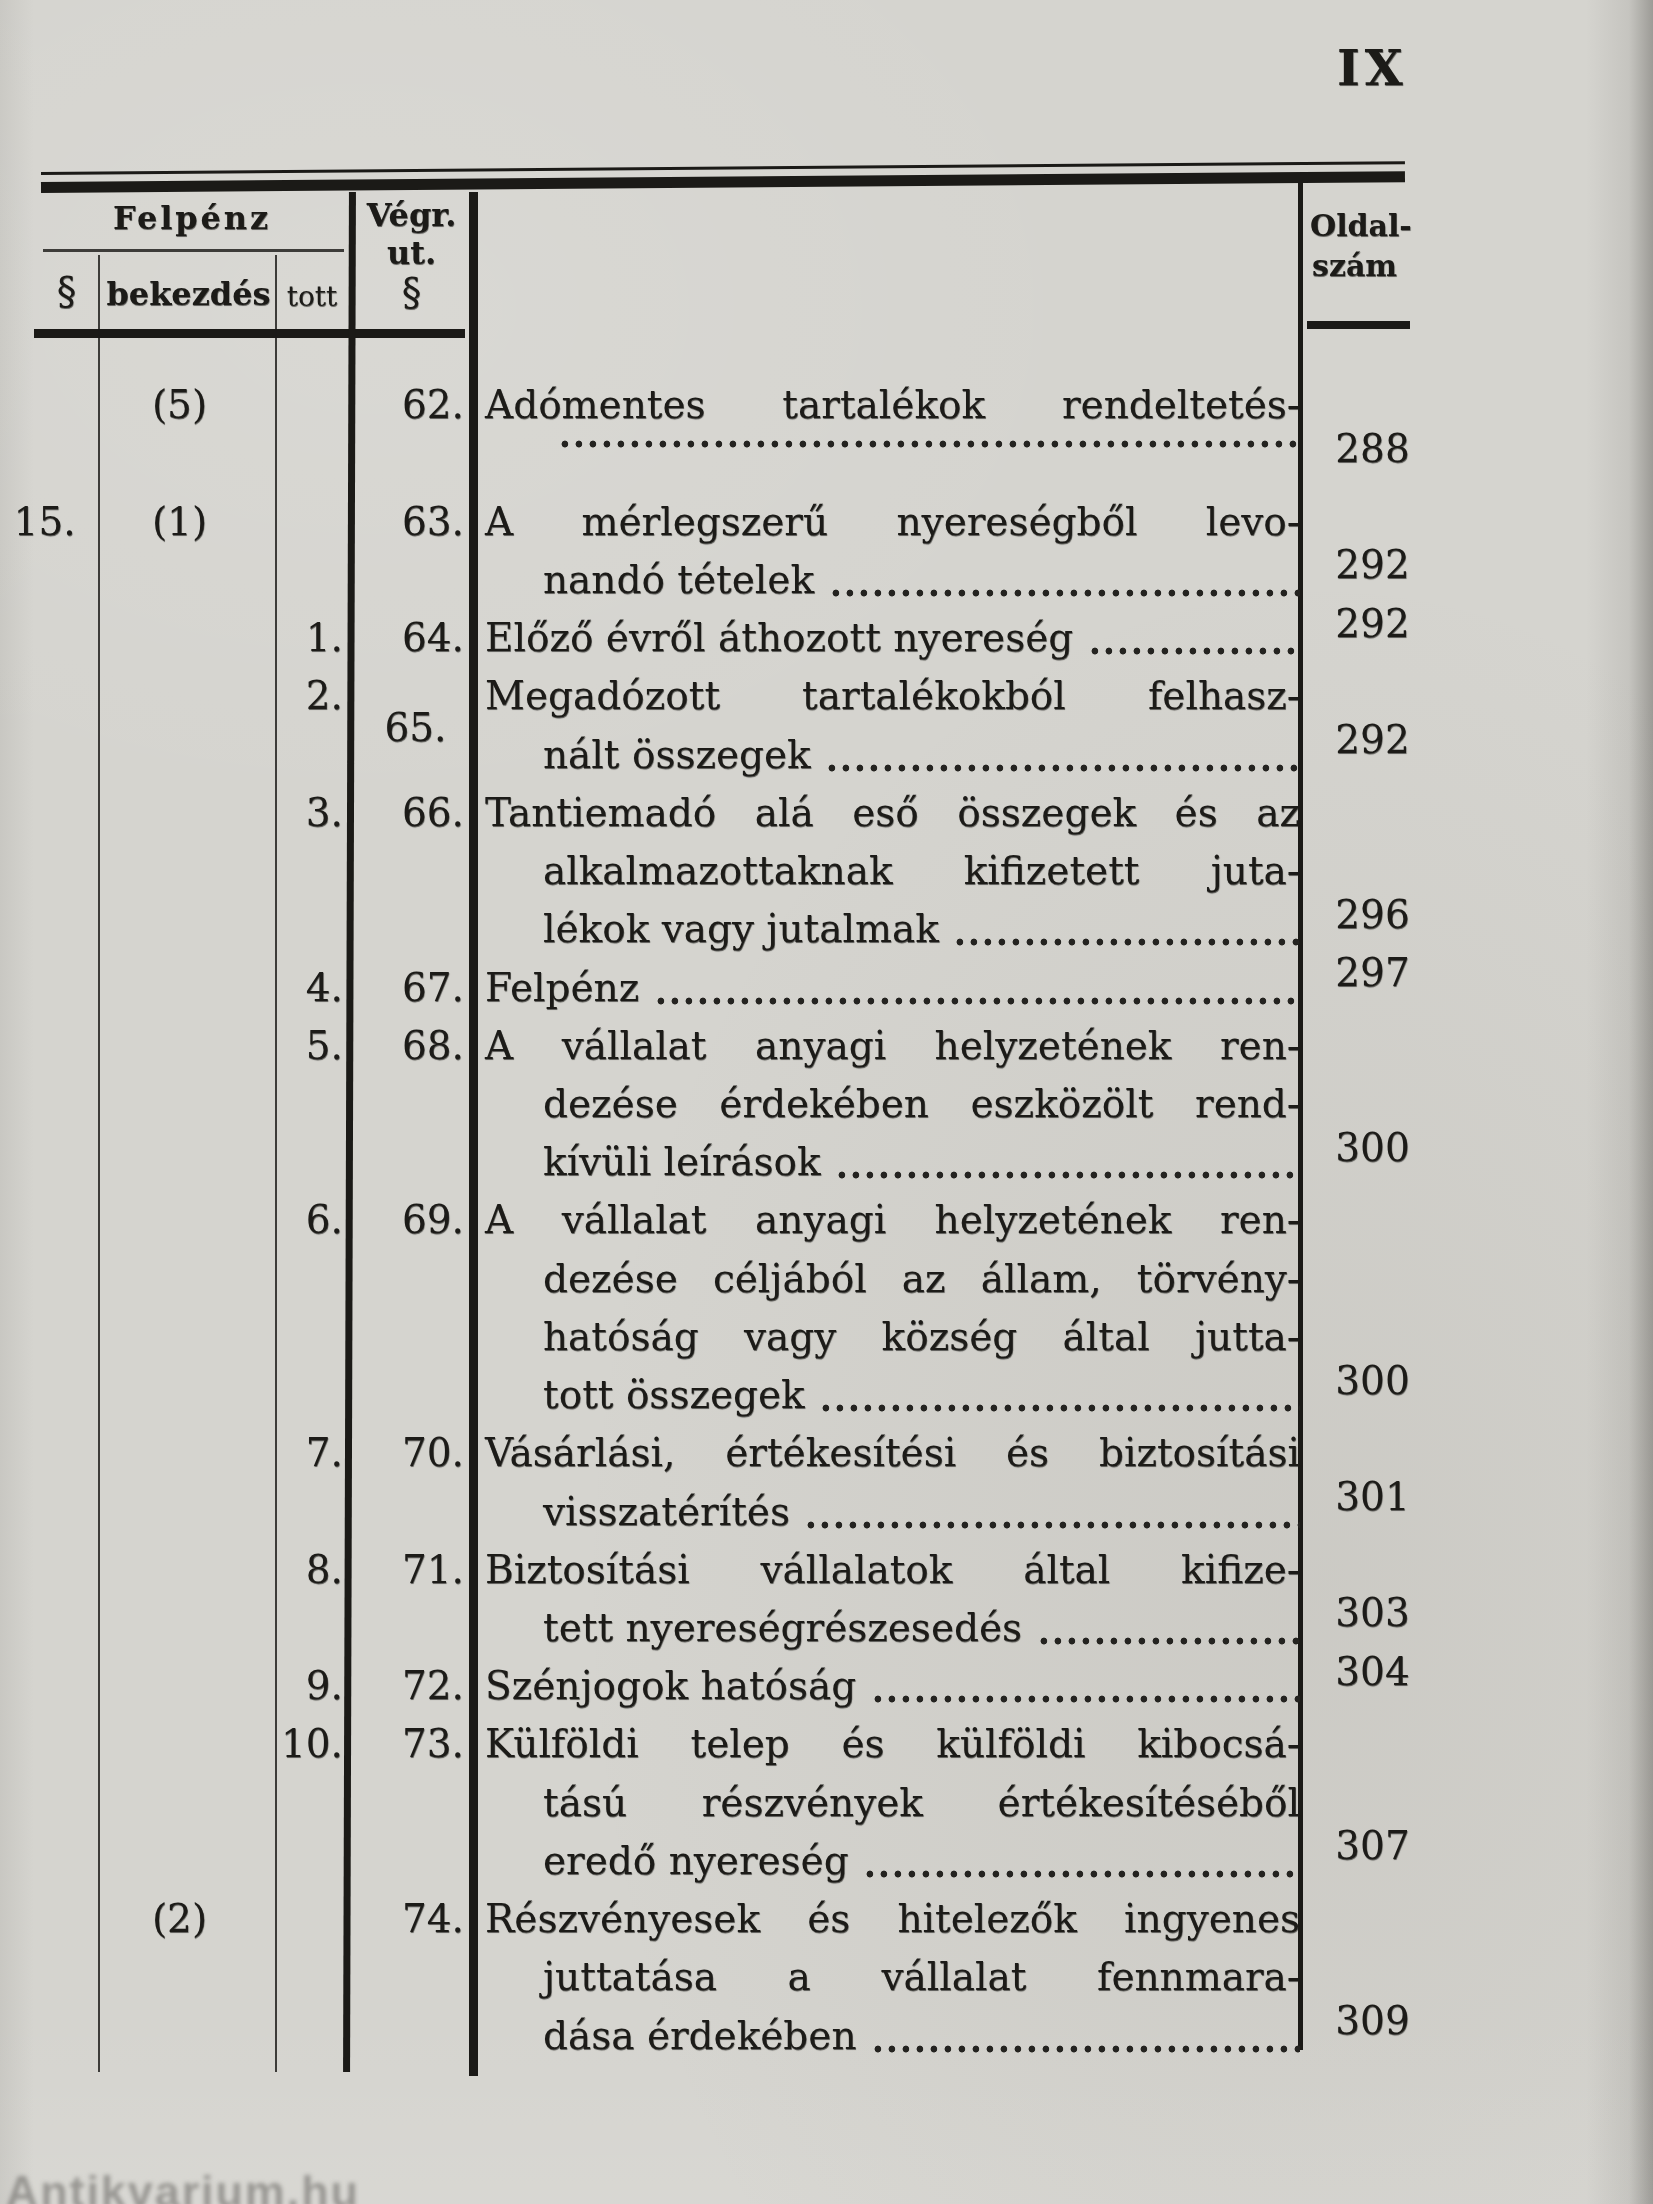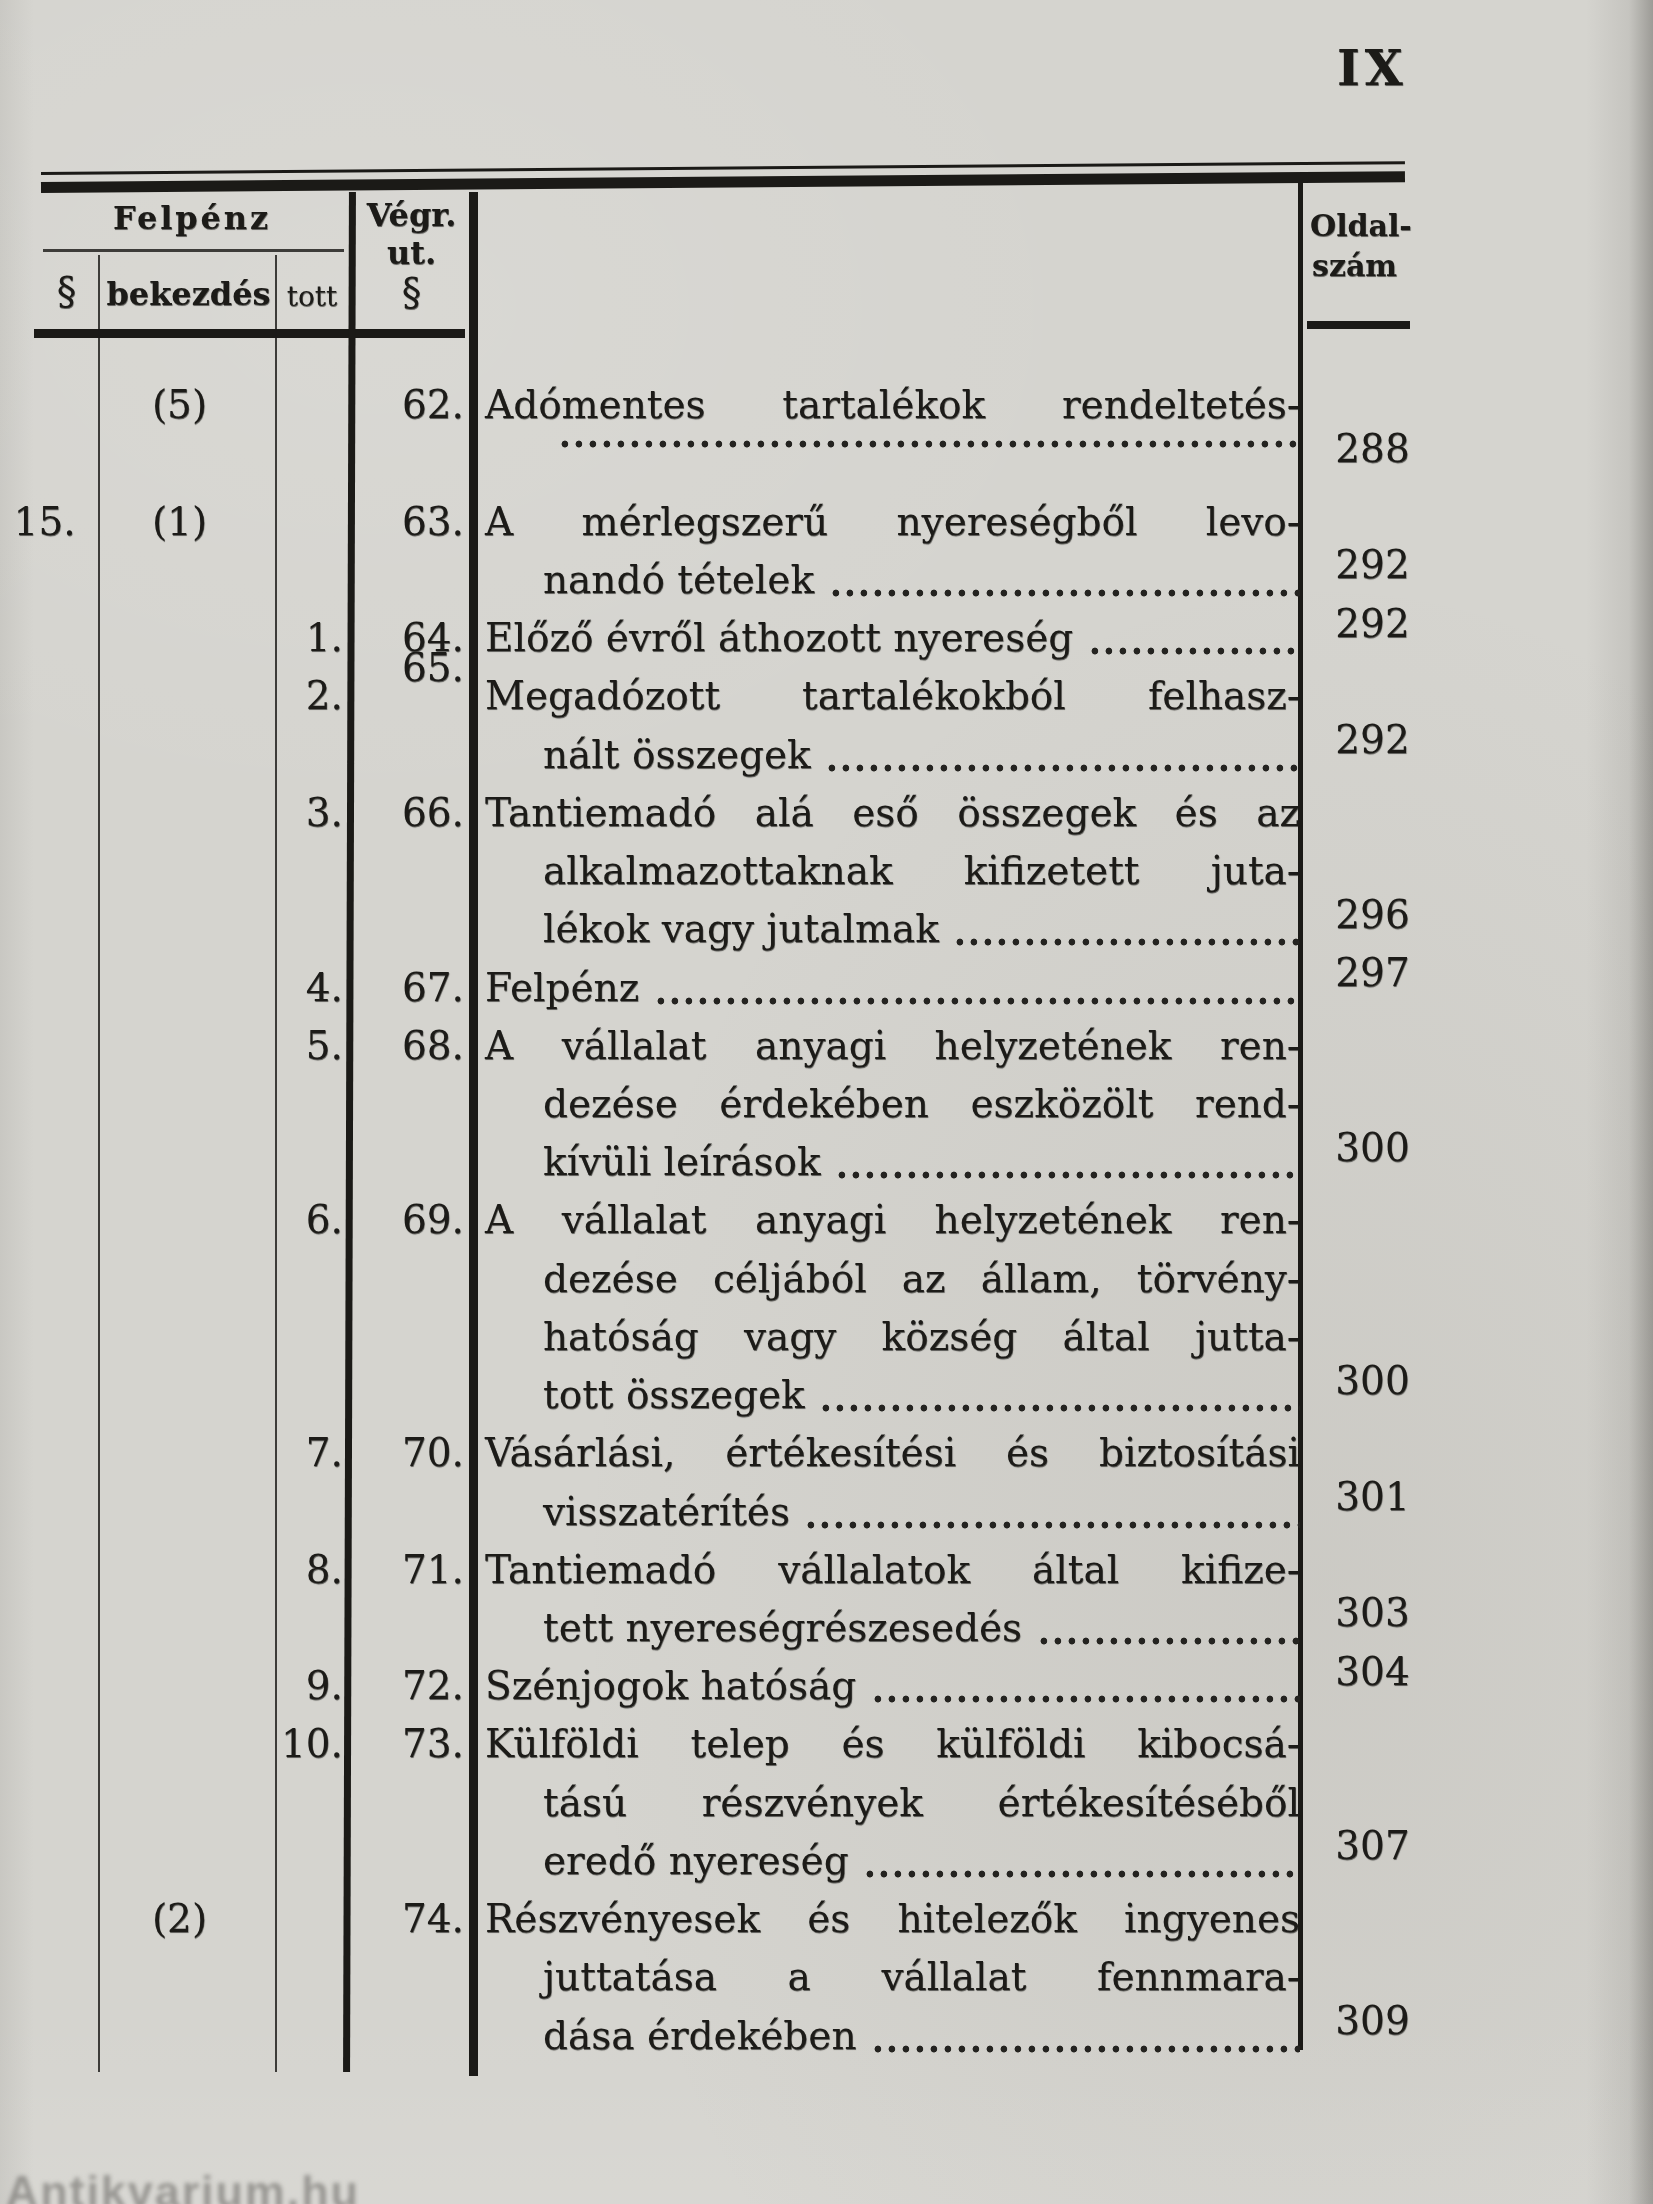--- a/index.html
+++ b/index.html
@@ -92,21 +92,21 @@
         <div class="cell right ink" style="left: 260px; top: 614px; width: 83px; position: absolute;">1.</div>
         <div class="cell right ink" style="left: 367px; top: 614px; width: 97px; position: absolute;">64.</div>
         <div class="dline ink lead" style="left: 485px; top: 614px; width: 815px;">
           <div class="txt">Előző évről áthozott nyereség</div>
           <div class="leader"></div>
         </div>
         <div class="cell center ink" style="left: 1326px; top: 600px; width: 93px; position: absolute;">292</div>
       </div>
       <div class="">
         <div class="cell right ink" style="left: 260px; top: 672px; width: 83px; position: absolute;">2.</div>
-        <div class="cell right ink" style="left: 367px; top: 644px; width: 97px; position: absolute;">65.</div>
+        <div class="cell right ink" style="left: 367px; top: 704px; width: 97px; position: absolute; text-align: center;">65.</div>
         <div class="dline ink just" style="left: 485px; top: 672px; width: 815px;">Megadózott tartalékokból felhasz-</div>
         <div class="dline ink lead" style="left: 543px; top: 731px; width: 757px;">
           <div class="txt">nált összegek</div>
           <div class="leader"></div>
         </div>
         <div class="cell center ink" style="left: 1326px; top: 716px; width: 93px; position: absolute;">292</div>
       </div>
       <div class="">
         <div class="cell right ink" style="left: 260px; top: 789px; width: 83px; position: absolute;">3.</div>
         <div class="cell right ink" style="left: 367px; top: 789px; width: 97px; position: absolute;">66.</div>
@@ -156,21 +156,21 @@
         <div class="dline ink just" style="left: 485px; top: 1429px; width: 815px;">Vásárlási, értékesítési és biztosítási</div>
         <div class="dline ink lead" style="left: 543px; top: 1488px; width: 757px;">
           <div class="txt">visszatérítés</div>
           <div class="leader"></div>
         </div>
         <div class="cell center ink" style="left: 1326px; top: 1473px; width: 93px; position: absolute;">301</div>
       </div>
       <div class="">
         <div class="cell right ink" style="left: 260px; top: 1546px; width: 83px; position: absolute;">8.</div>
         <div class="cell right ink" style="left: 367px; top: 1546px; width: 97px; position: absolute;">71.</div>
-        <div class="dline ink just" style="left: 485px; top: 1546px; width: 815px;">Tantiemadó vállalatok által kifize-</div>
+        <div class="dline ink just" style="left: 485px; top: 1546px; width: 815px;">Biztosítási vállalatok által kifize-</div>
         <div class="dline ink lead" style="left: 543px; top: 1604px; width: 757px; text-align: center;">
           <div class="txt">tett nyereségrészesedés</div>
           <div class="leader"></div>
         </div>
         <div class="cell center ink" style="left: 1326px; top: 1589px; width: 93px; position: absolute;">303</div>
       </div>
       <div class="">
         <div class="cell right ink" style="left: 260px; top: 1662px; width: 83px; position: absolute;">9.</div>
         <div class="cell right ink" style="left: 367px; top: 1662px; width: 97px; position: absolute;">72.</div>
         <div class="dline ink lead" style="left: 485px; top: 1662px; width: 815px;">

